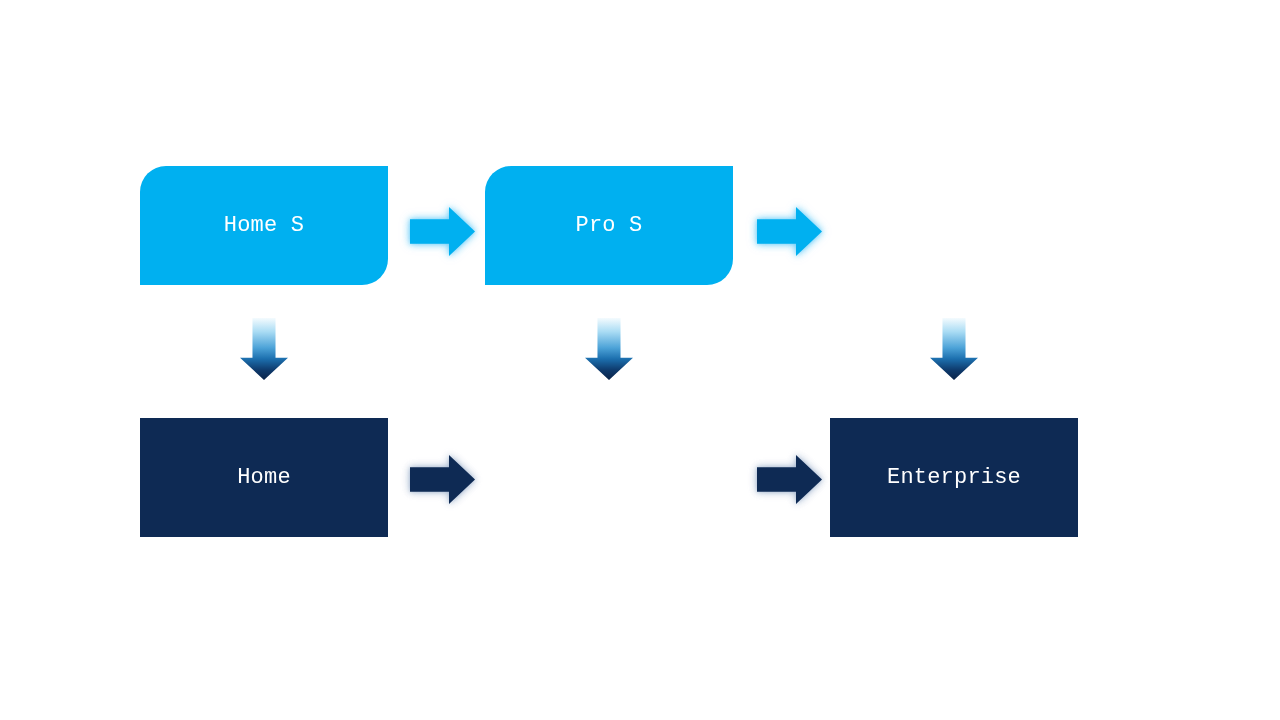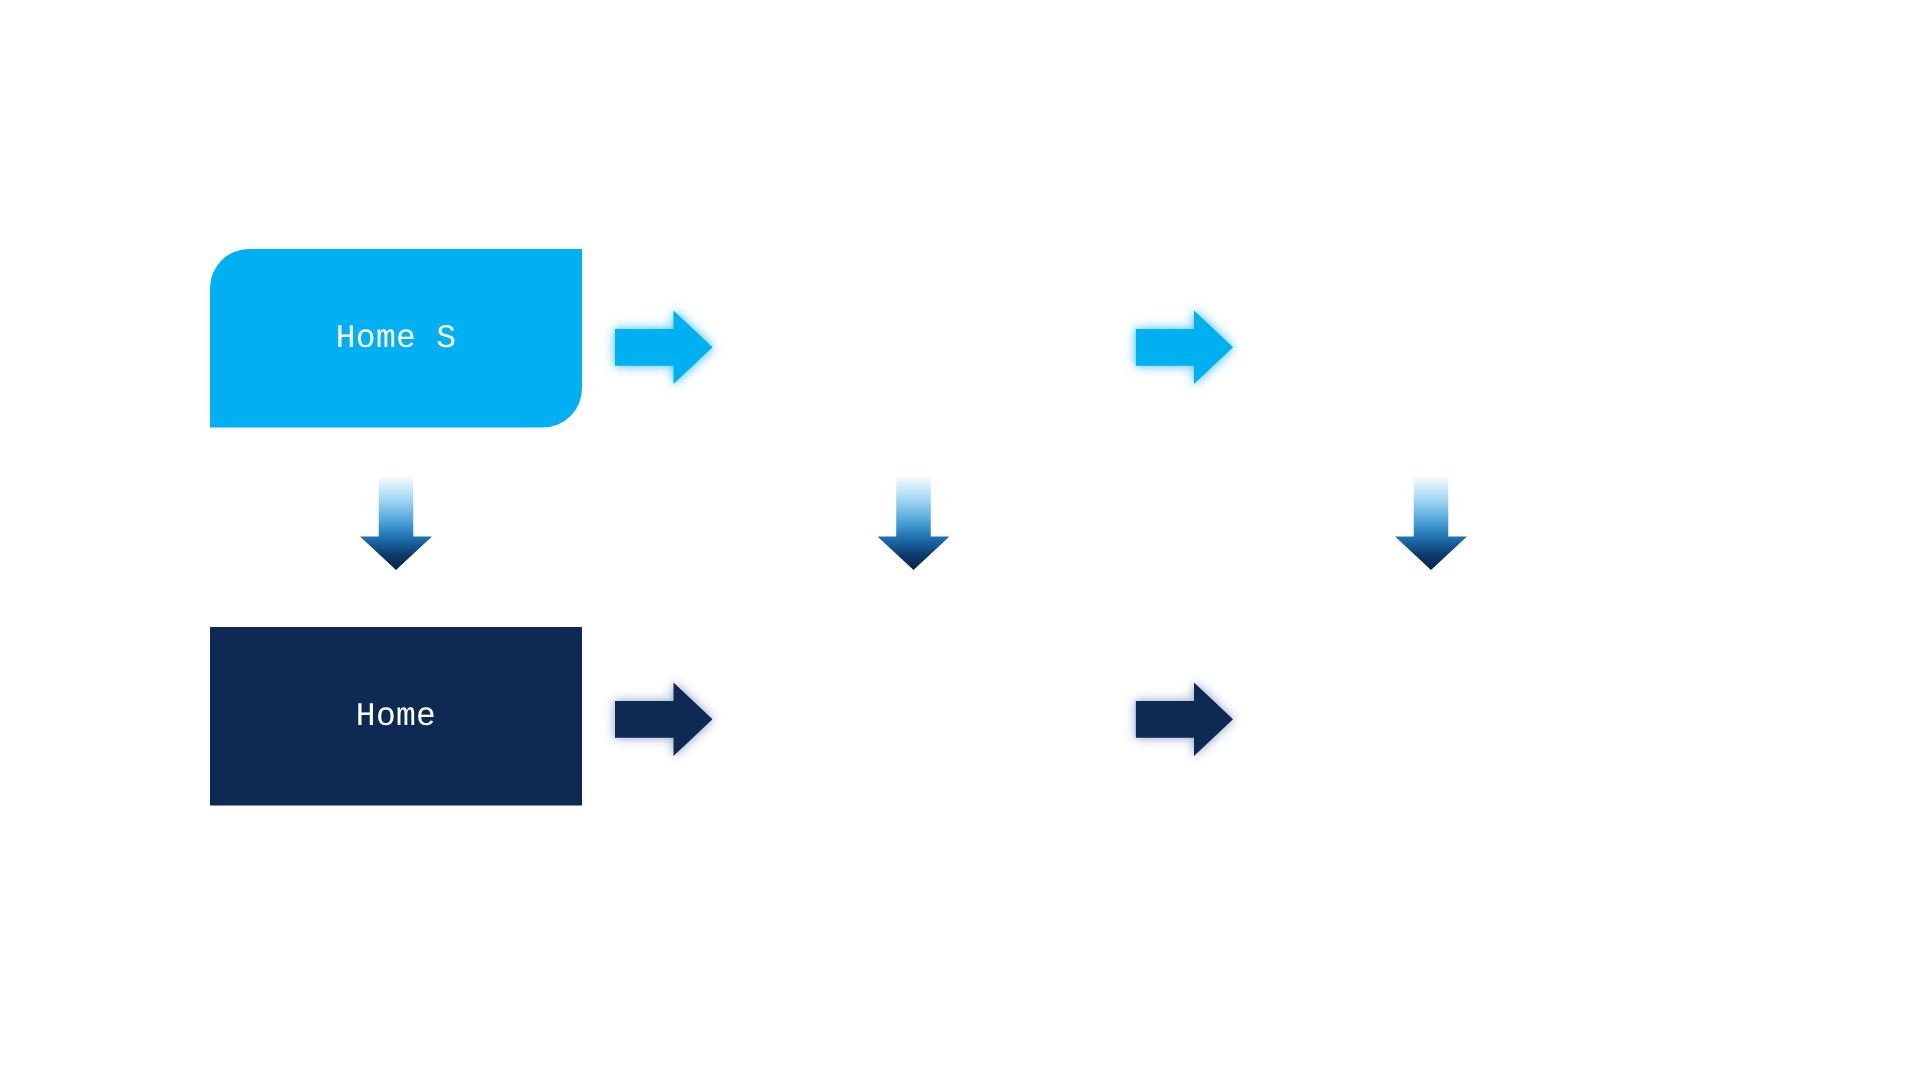--- a/index.html
+++ b/index.html
@@ -40,20 +40,23 @@
   .v0{left:240px}.v1{left:585px}.v2{left:930px}
 </style>
 </head>
 <body>
 
 <div class="canvas">
 
   <div class="box top c0">
     <span class="label">Home S</span>
   </div>
+  <div class="box top c1">
+    <span class="label">Pro S</span>
+  </div>
 
   <div class="harrow light row-top ha1">
       <div class="shape"></div>
     </div>
   <div class="harrow light row-top ha2">
       <div class="shape"></div>
     </div>
 
   <div class="varrow v0">
       <div class="shape" style="background: linear-gradient(rgb(244, 251, 254) 0%, rgb(170, 220, 244) 22%, rgb(77, 163, 216) 48%, rgb(28, 111, 174) 66%, rgb(14, 58, 108) 84%, rgb(10, 35, 72) 100%);"></div>
@@ -61,20 +64,23 @@
   <div class="varrow v1">
       <div class="shape" style="background: linear-gradient(rgb(244, 251, 254) 0%, rgb(170, 220, 244) 22%, rgb(77, 163, 216) 48%, rgb(28, 111, 174) 66%, rgb(14, 58, 108) 84%, rgb(10, 35, 72) 100%);"></div>
     </div>
   <div class="varrow v2">
       <div class="shape" style="background: linear-gradient(rgb(244, 251, 254) 0%, rgb(170, 220, 244) 22%, rgb(77, 163, 216) 48%, rgb(28, 111, 174) 66%, rgb(14, 58, 108) 84%, rgb(10, 35, 72) 100%);"></div>
     </div>
 
   <div class="box bottom c0">
     <span class="label">Home</span>
   </div>
+  <div class="box bottom c2">
+    <span class="label">Enterprise</span>
+  </div>
 
   <div class="harrow dark row-bottom ha1">
       <div class="shape"></div>
     </div>
   <div class="harrow dark row-bottom ha2">
       <div class="shape"></div>
     </div>
 
 </div>
 

